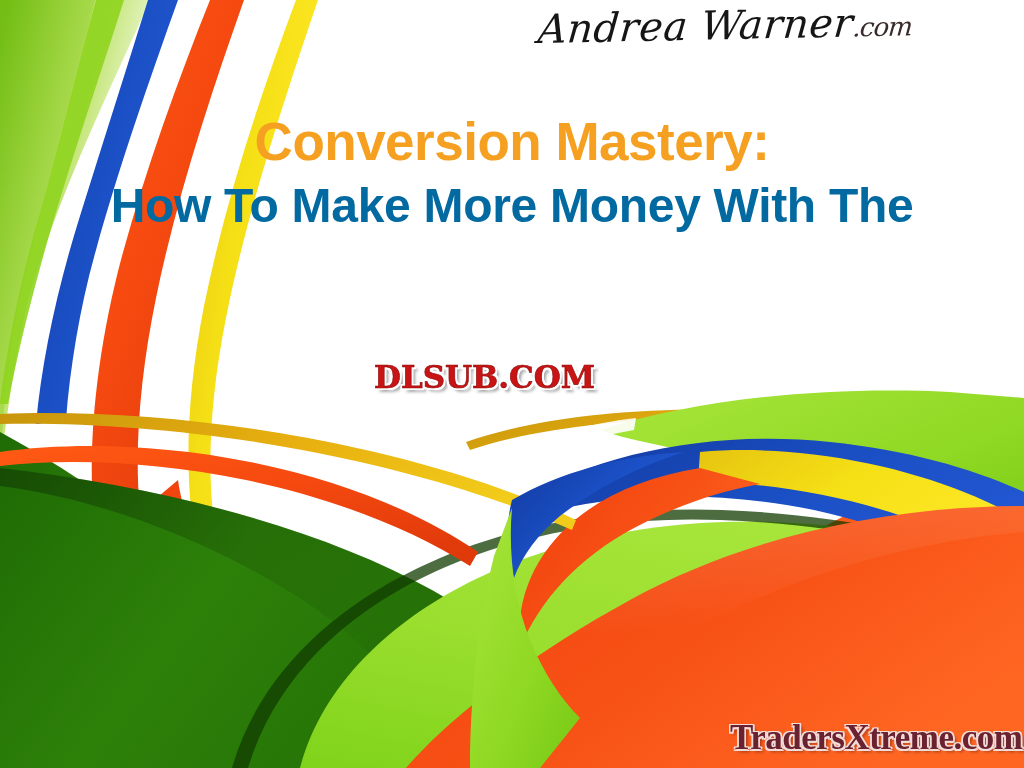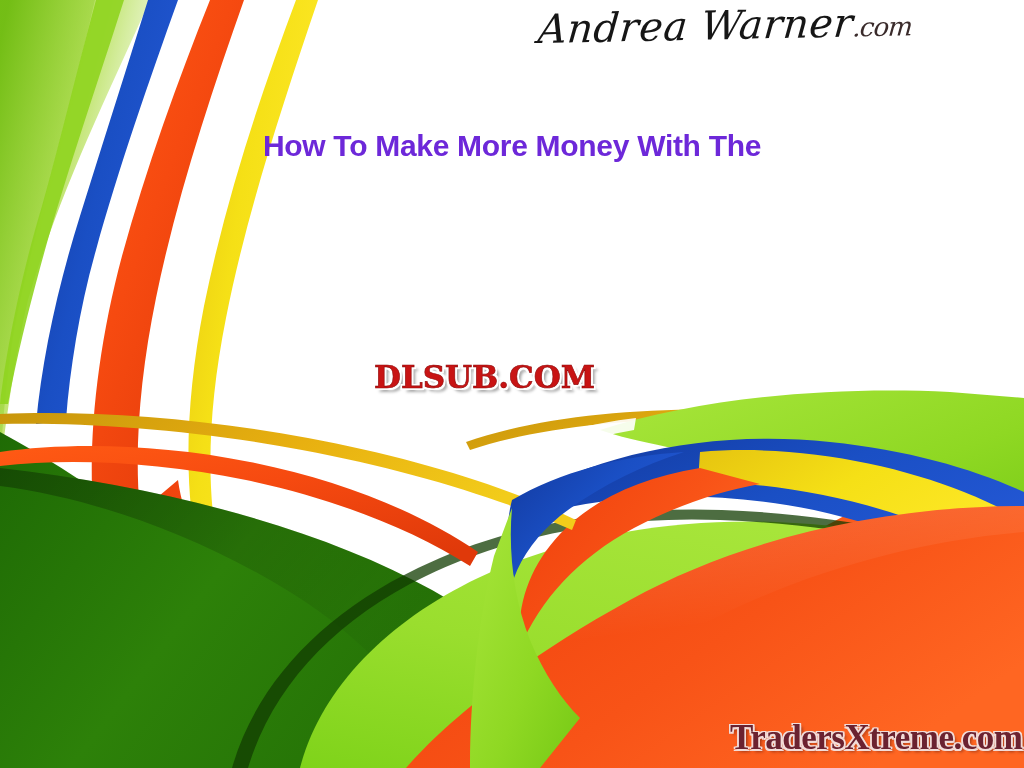--- a/index.html
+++ b/index.html
@@ -75,23 +75,23 @@
     font-weight: 700;
     font-size: 53px;
     line-height: 60px;
     color: #F5A020;
     margin: 0;
     letter-spacing: -0.5px;
   }
   .subtitle-line {
     font-family: "Liberation Sans", sans-serif;
     font-weight: 700;
-    font-size: 30px;
+    font-size: 48px;
     line-height: 56px;
-    color: #6d28d9;
+    color: #0369a1;
     margin: 0;
     letter-spacing: -0.3px;
   }
   #subtitle-block { margin-top: 6px; }
 
   
   #dlsub-watermark {
     position: absolute;
     left: 368px;
     top: 357px;
@@ -276,20 +276,21 @@
 
     <path d="M500,452 C540,436 586,424 636,418 L634,430 C588,438 544,452 508,470 Z" fill="#ffffff" opacity="0.9"></path>
   </svg>
 
   <div id="signature">
     <span>Andrea Warner</span><span class="sig-suffix">.com</span>
   </div>
 
 
   <div id="title-block">
+    <h1 id="main-title">Conversion Mastery:</h1>
     <div id="subtitle-block">
       <p class="subtitle-line">How To Make More Money With The</p>
     </div>
   </div>
 
   <div id="dlsub-watermark">DLSUB.COM</div>
 
   <div id="tradersxtreme-watermark">TradersXtreme.com</div>
 
 </div>

